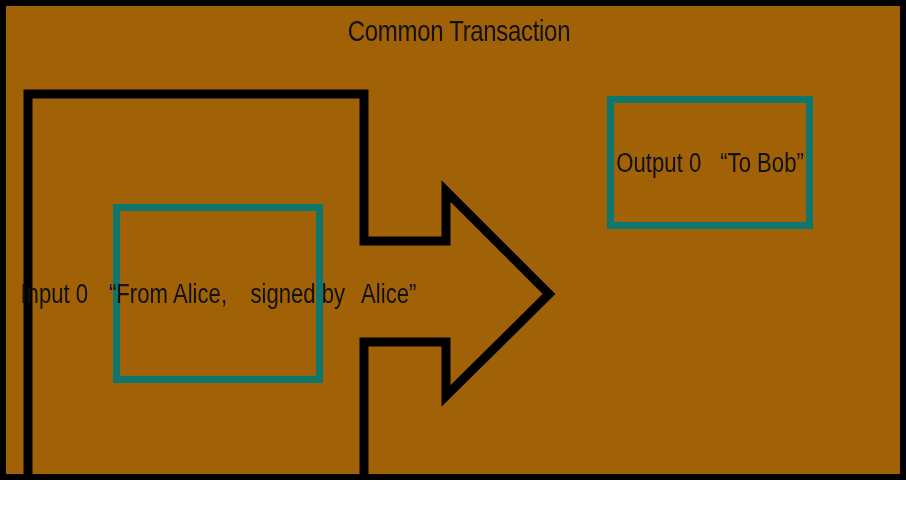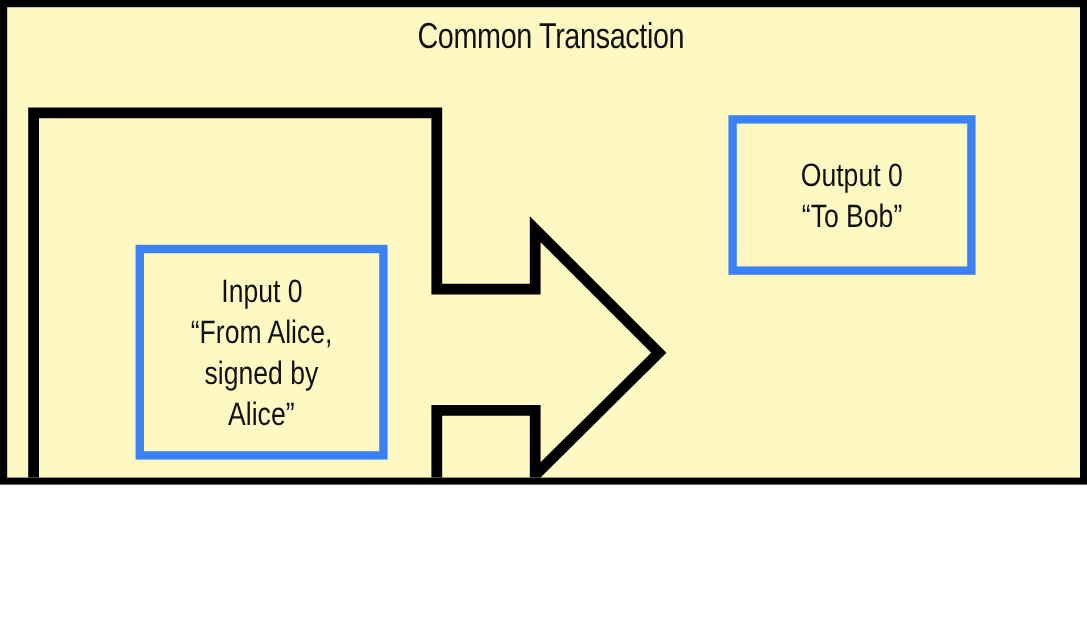--- a/index.html
+++ b/index.html
@@ -3,22 +3,22 @@
 <meta charset="utf-8">
 <style>
   html, body {
     margin: 0;
     padding: 0;
     background: #ffffff;
   }
   #figure {
     position: relative;
     width: 906px;
-    height: 404px;
-    background: #fef9c3;
+    height: 480px;
+    background: #a16207;
     box-sizing: border-box;
     border: 6px solid #000000;
     overflow: hidden;
     font-family: "Liberation Sans", "DejaVu Sans", sans-serif;
     padding-left: 38px;
   }
   #diagram-svg {
     position: absolute;
     left: 0;
     top: 0;
@@ -44,24 +44,24 @@
     color: #111111;
     font-weight: 400;
     letter-spacing: -0.4px;
     transform: scaleX(0.80);
     transform-origin: center top;
     white-space: nowrap;
   }
   .node-box {
     position: absolute;
     box-sizing: border-box;
-    border: 7px solid #3b82f6;
+    border: 7px solid #0f766e;
     background: transparent;
     display: flex;
-    flex-direction: column;
+    flex-direction: row;
     align-items: center;
     justify-content: center;
   }
   .node-box .line {
     display: block;
     text-align: center;
     font-size: 27px;
     line-height: 34px;
     color: #111111;
     white-space: nowrap;

